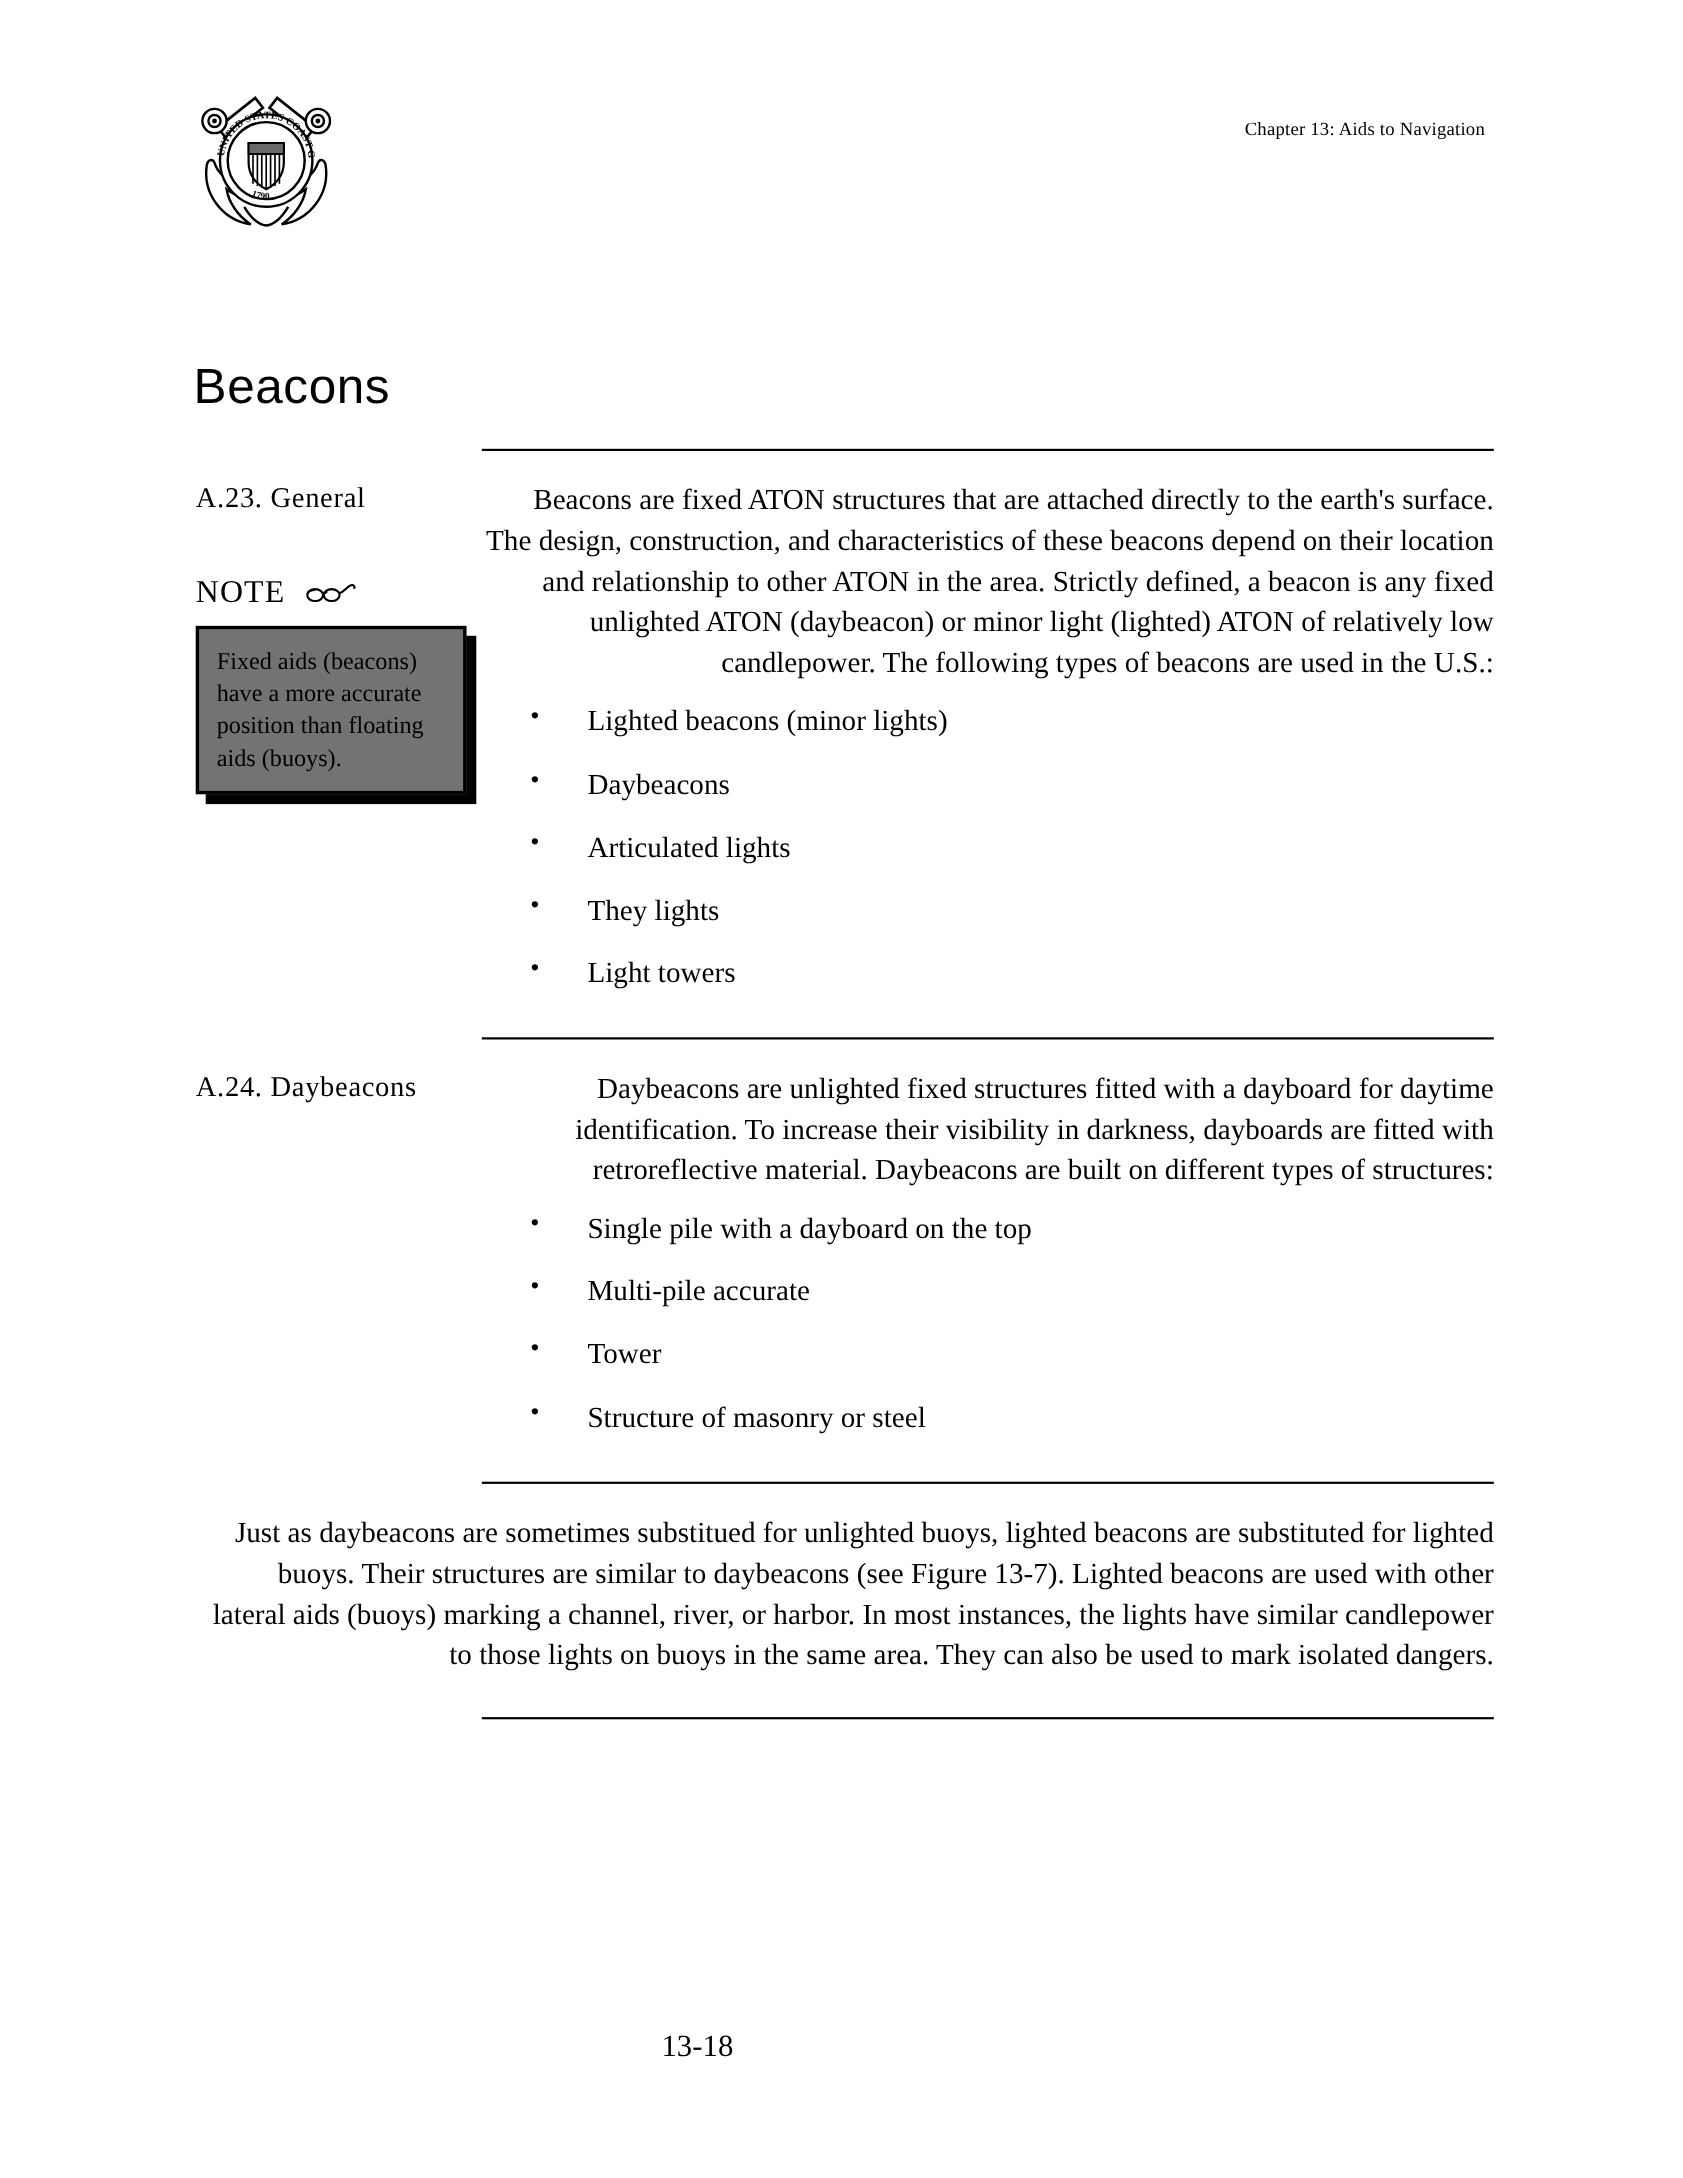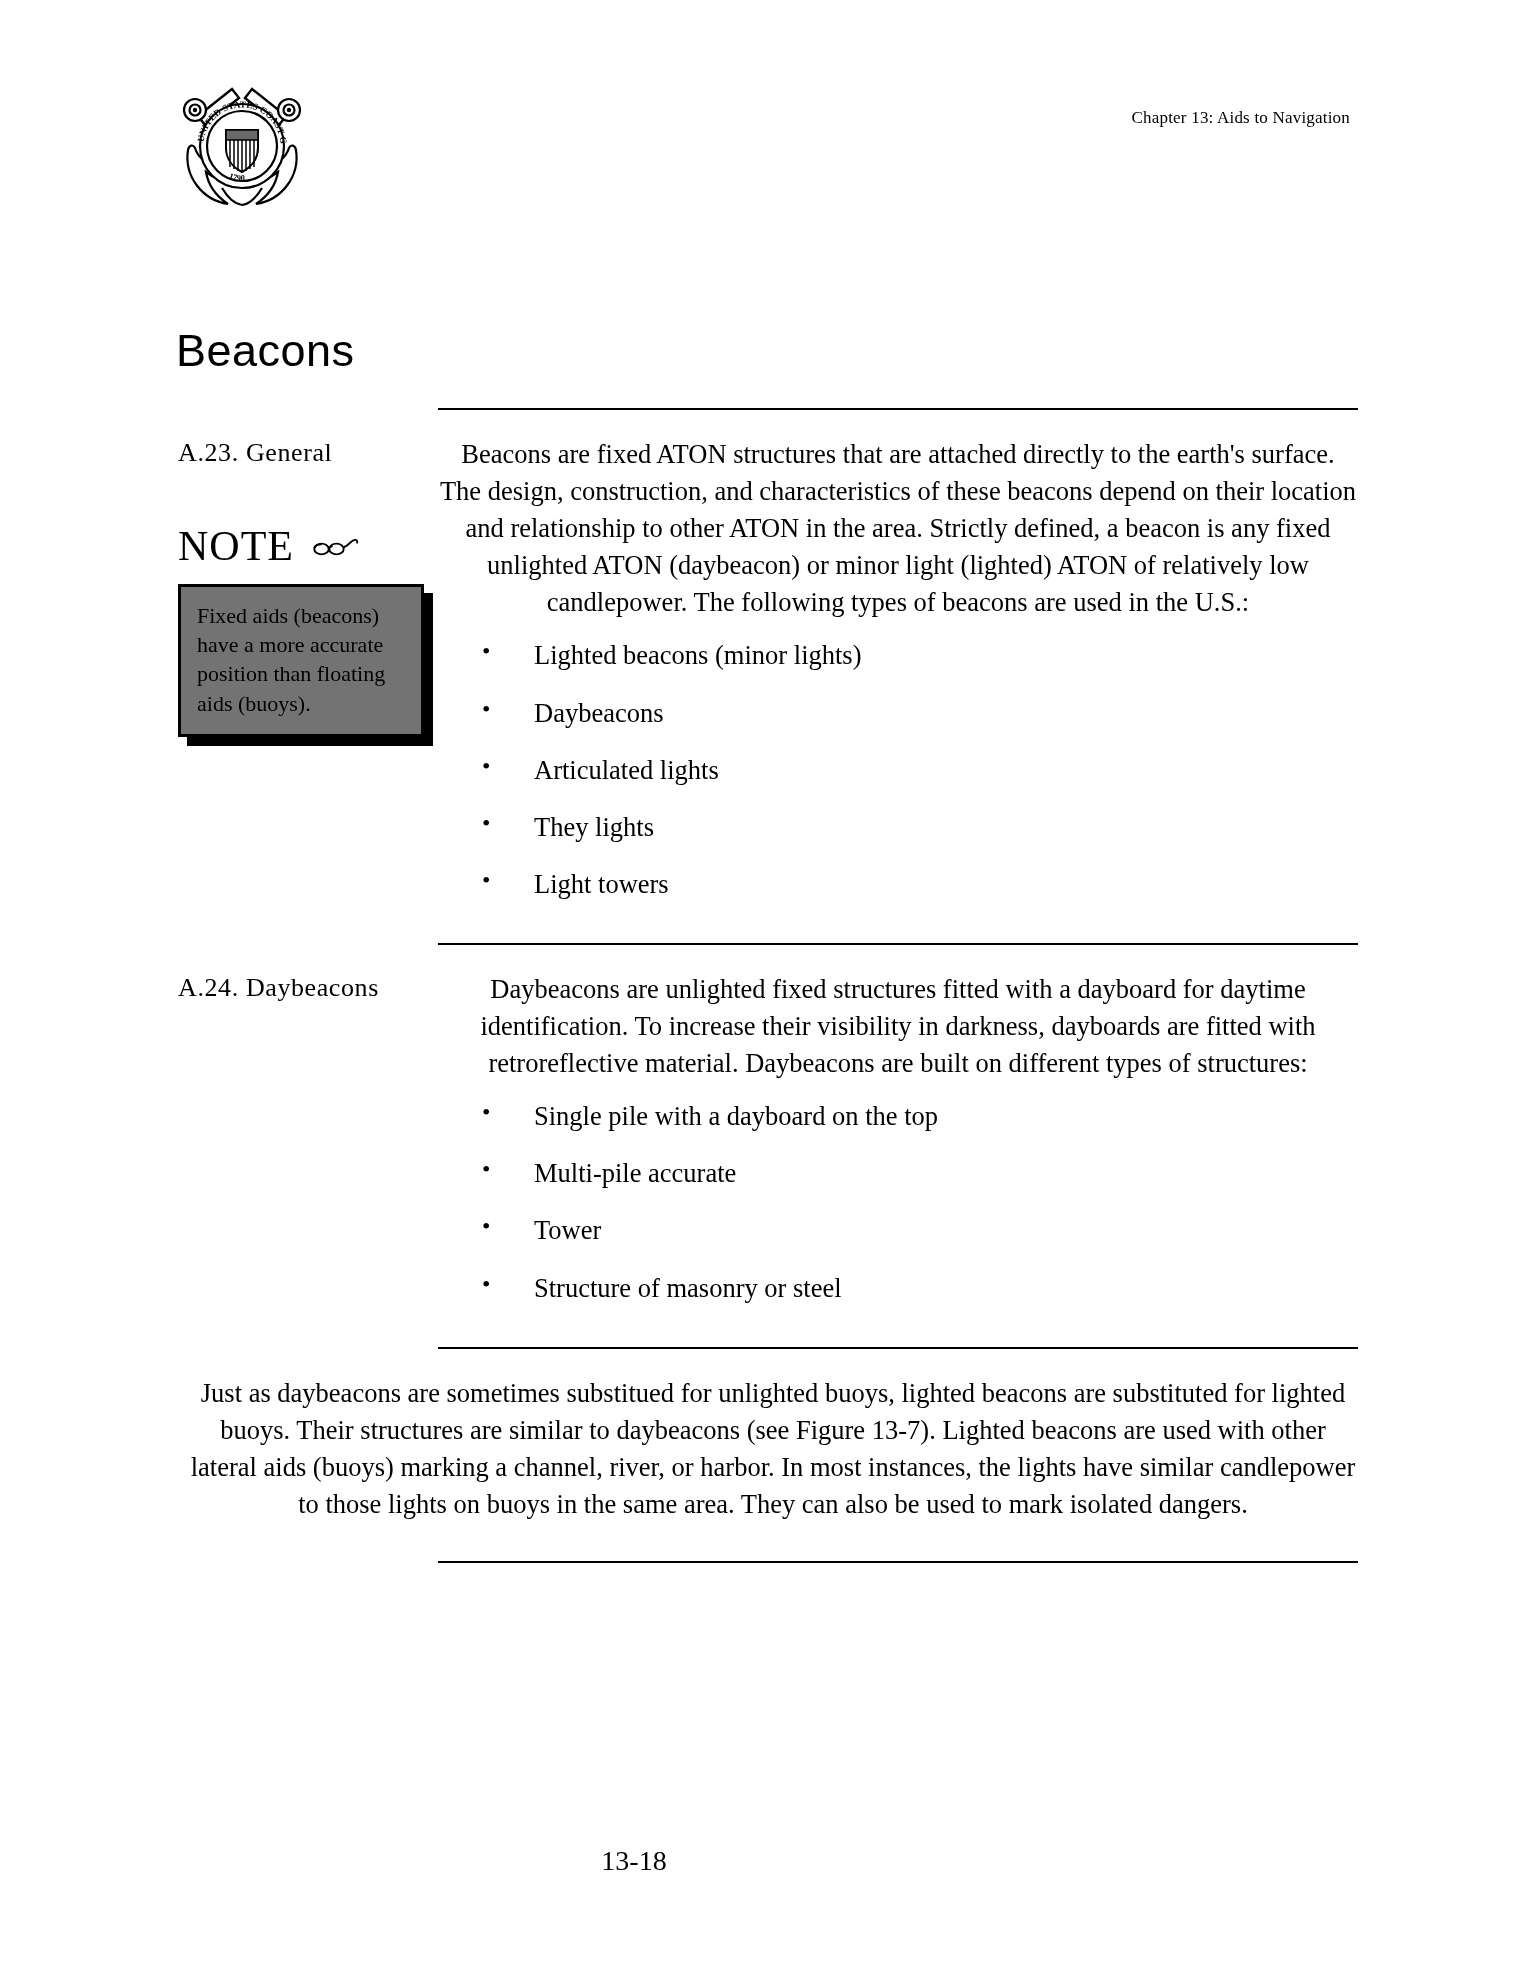--- a/index.html
+++ b/index.html
@@ -94,21 +94,21 @@
     font-size: 26px;
     line-height: 1.30;
     letter-spacing: .6px;
     margin: 0;
     padding-left: 2px;
   }
   .body-text {
     font-size: 26.5px;
     line-height: 1.40;
     margin: 0;
-    text-align: center;
+    text-align: right;
   }
 
   
   ul.bullets {
     list-style: none;
     margin: 16px 0 0 0;
     padding: 0 0 0 44px;
   }
   ul.bullets li {
     position: relative;
@@ -126,21 +126,21 @@
     font-size: 24px;
     line-height: 1.4;
   }
 
   
   .note-wrap {
     margin-top: 52px;
     padding-left: 2px;
   }
   .note-head {
-    font-size: 42px;
+    font-size: 29px;
     letter-spacing: 1px;
     display: flex;
     align-items: center;
     gap: 19px;
     margin-bottom: 14px;
   }
   .glasses-icon {
     display: inline-block;
     width: 46px;
     height: 24px;

